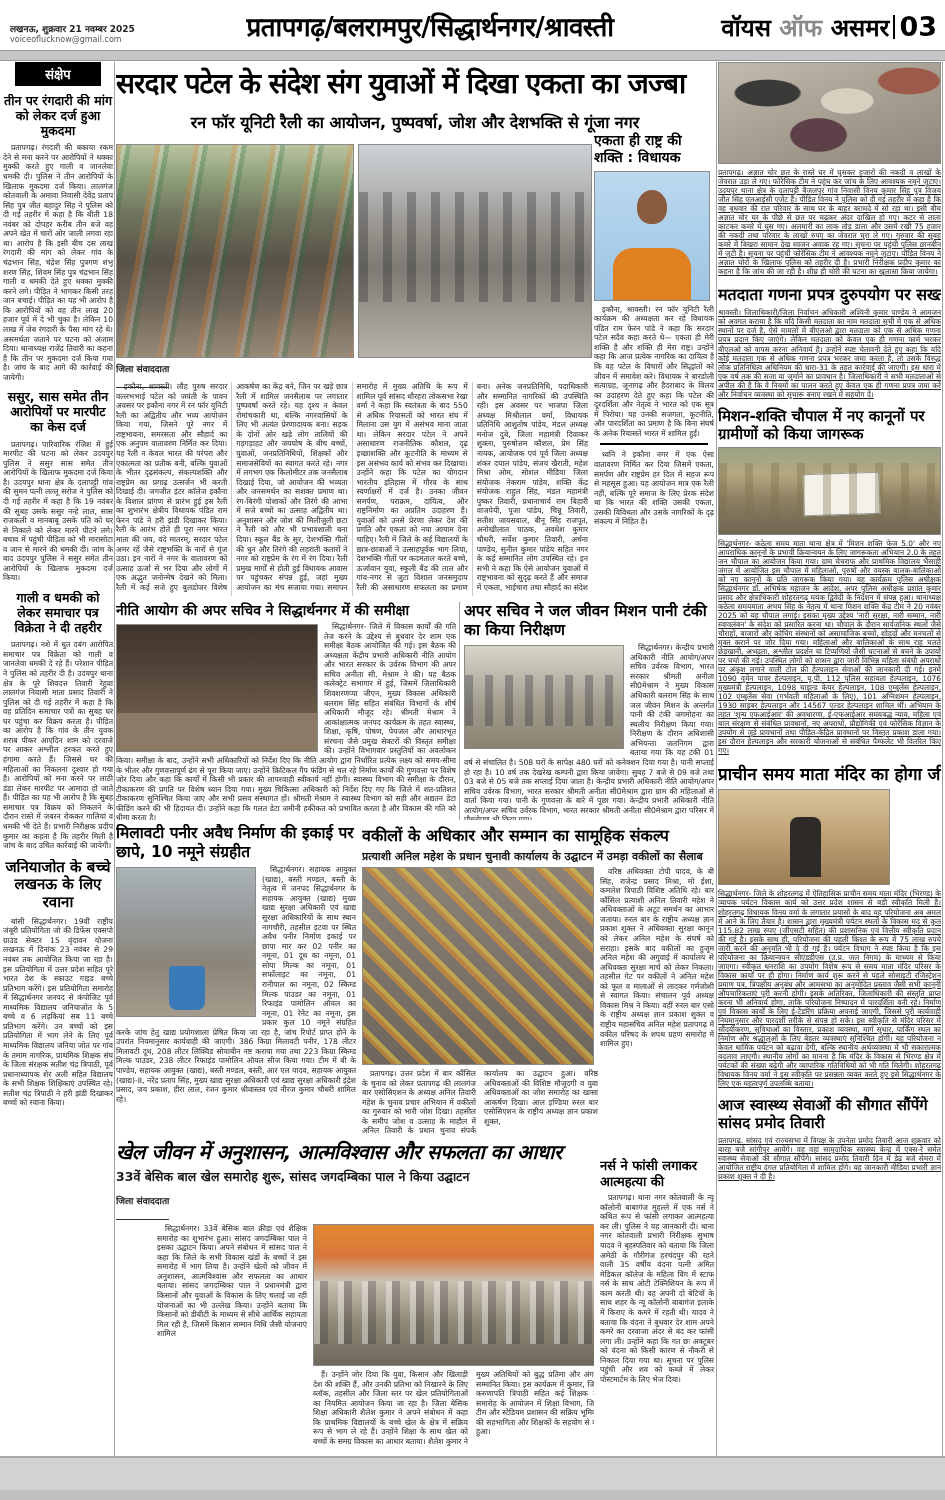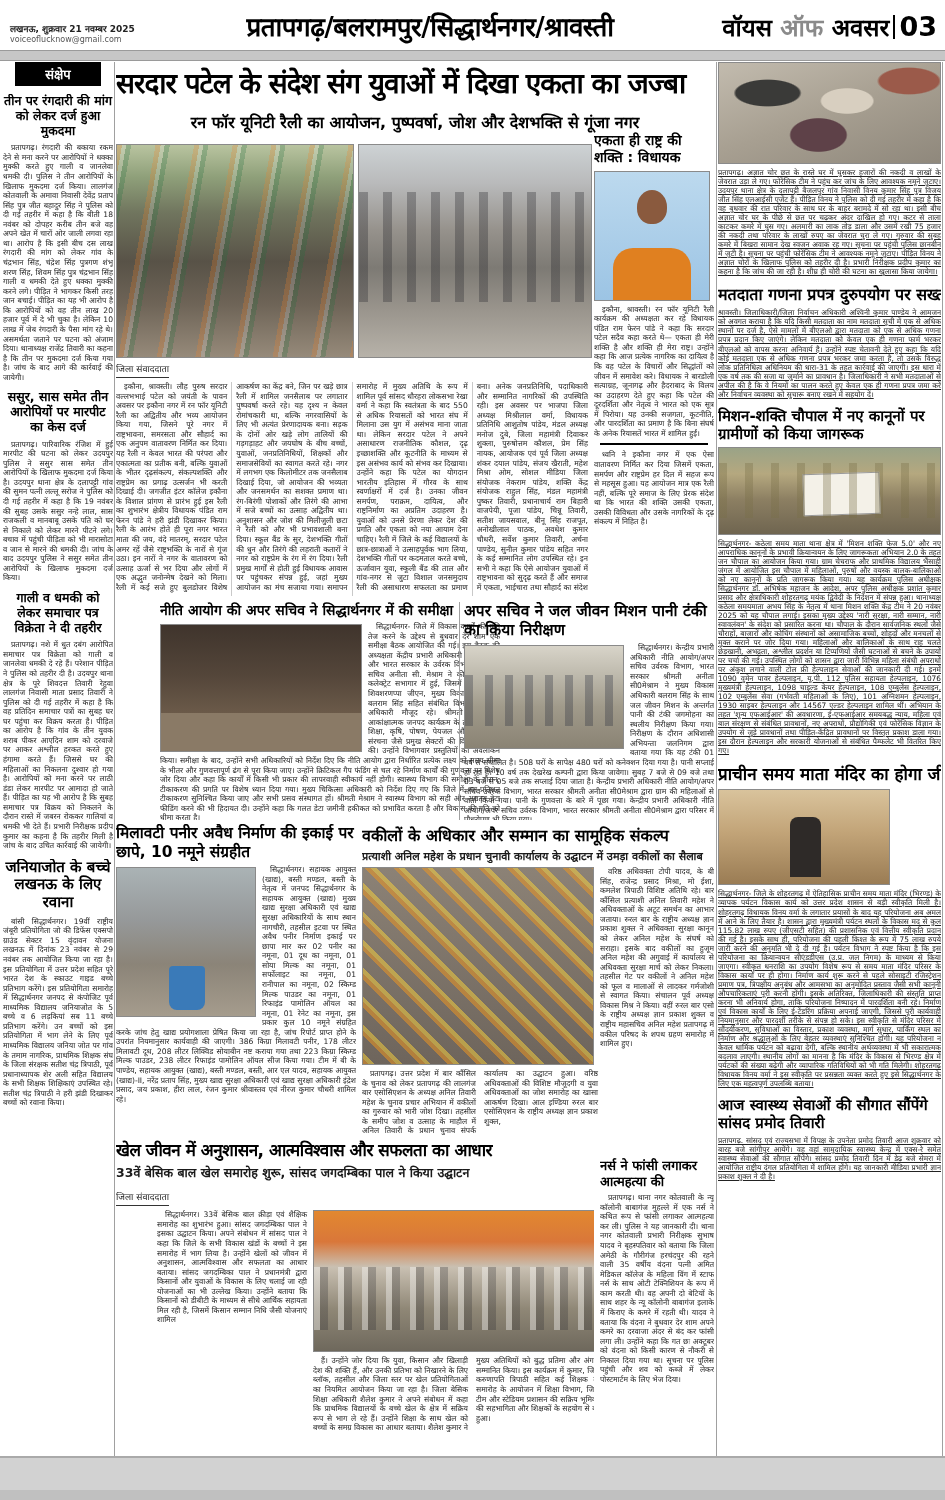--- a/index.html
+++ b/index.html
@@ -60,39 +60,39 @@
   .ph-temple::before{content:"";position:absolute;left:42%;top:28%;width:18%;height:64%;background:#2e2a28;border-radius:8px 8px 0 0;}
   
   #sidebar{position:absolute;left:3px;top:62px;width:110px;height:1395px;overflow:hidden;}
   .briefs-label{width:86px;margin:0 auto 6px;background:#000;color:#fff;text-align:center;font-size:13px;font-weight:bold;padding:3px 0;}
   .brief-hl{font-size:12.5px;line-height:1.18;text-align:center;margin:8px 0 5px;}
   .brief-hl.big{font-size:15px;}
   
   #center{position:absolute;left:116px;top:62px;width:598px;height:1395px;overflow:hidden;}
   .lead-hl{position:absolute;left:0;top:0;width:598px;height:44px;font-size:28px;line-height:44px;letter-spacing:-1px;white-space:nowrap;}
   .lead-sub{position:absolute;left:0;top:46px;width:598px;height:30px;font-size:16px;line-height:30px;text-align:center;white-space:nowrap;}
-  .byline{font-size:9px;font-weight:normal;border-bottom:1px solid #333;display:inline-block;padding-bottom:2px;}
+  .byline{font-size:9px;font-weight:bold;border-bottom:1px solid #333;display:inline-block;padding-bottom:12px;}
   .lead-byline{position:absolute;left:0;top:300px;}
   .lead-body{position:absolute;left:0;top:320px;width:472px;height:214px;column-count:4;column-gap:9px;column-rule:1px solid #c9c9c9;overflow:hidden;}
   .ekta{position:absolute;right:0;top:70px;width:120px;height:464px;overflow:hidden;}
   .ekta-hl{font-size:14px;line-height:1.2;margin-bottom:5px;}
   .ekta-hr{height:2px;background:#000;margin:5px 6px;}
   .sec-hl1{font-size:14px;line-height:1.15;margin-bottom:4px;}
   .sec-hl2{font-size:15.5px;line-height:1.2;margin-bottom:4px;}
-  .niti{position:absolute;left:0;top:540px;width:340px;height:218px;overflow:hidden;padding-left:44px;}
+  .niti{position:absolute;left:0;top:540px;width:340px;height:218px;overflow:hidden;}
   .jal{position:absolute;left:348px;top:540px;width:250px;height:218px;overflow:hidden;}
   .paneer{position:absolute;left:0;top:762px;width:240px;height:312px;overflow:hidden;}
   .vakil{position:absolute;left:246px;top:762px;width:352px;height:314px;overflow:hidden;}
   .vakil-sub{font-size:11px;font-weight:bold;white-space:nowrap;overflow:hidden;margin:2px 0 4px;}
   .vrow{display:flex;gap:6px;}
   .two-col{column-count:2;column-gap:8px;margin-top:4px;}
   .nurse{position:absolute;left:484px;top:1096px;width:114px;height:299px;overflow:hidden;}
   .nurse-hl{font-size:13px;line-height:1.2;margin-bottom:4px;}
   .khel{position:absolute;left:0;top:1078px;width:478px;height:317px;overflow:hidden;}
-  .khel-hl{font-size:17px;line-height:1.25;white-space:nowrap;letter-spacing:-0.5px;}
+  .khel-hl{font-size:20px;line-height:1.25;white-space:nowrap;letter-spacing:-0.5px;font-style:italic;}
   .khel-sub{font-size:12.5px;font-weight:bold;white-space:nowrap;overflow:hidden;margin:3px 0 4px;}
   .khel-row{display:flex;gap:6px;margin-top:4px;margin-left:41px;}
   
   #rightcol{position:absolute;left:718px;top:62px;width:223px;height:1395px;overflow:hidden;}
   .r-hl{font-size:15px;line-height:1.2;margin:2px 0 4px;}
   .r-hl-sm{font-size:16px;white-space:nowrap;overflow:hidden;margin:7px 0 3px;}
   .r-hl-md{font-size:17px;white-space:nowrap;overflow:hidden;margin:7px 0 4px;}
   .r-body{font-size:7.4px;line-height:1.22;text-align:justify;color:#222;text-decoration:underline;}
   .mb4{margin-bottom:4px;}
   
@@ -107,21 +107,21 @@
 
   <div id="masthead">
     <div class="date-block">
       <div class="date-line">लखनऊ, शुक्रवार 21 नवम्बर 2025</div>
       <div class="email-line">voiceoflucknow@gmail.com</div>
     </div>
     <div class="districts">प्रतापगढ़/बलरामपुर/सिद्धार्थनगर/श्रावस्ती</div>
     <div class="brand">
       <span class="b1">वॉयस</span>
       <span class="b2">ऑफ</span>
-      <span class="b1">अवसर</span><span class="sep"></span><span class="pg">03</span>
+      <span class="b1">असमर</span><span class="sep"></span><span class="pg">03</span>
     </div>
   </div>
   <div class="mast-band"></div>
 
   <div class="vrule edge-rule" style="left:114px;"></div>
   <div class="vrule edge-rule" style="left:716px;"></div>
   <div class="vrule edge-rule" style="left:942px;"></div>
 
   <div id="sidebar">
     <div class="briefs-label">संक्षेप</div>

